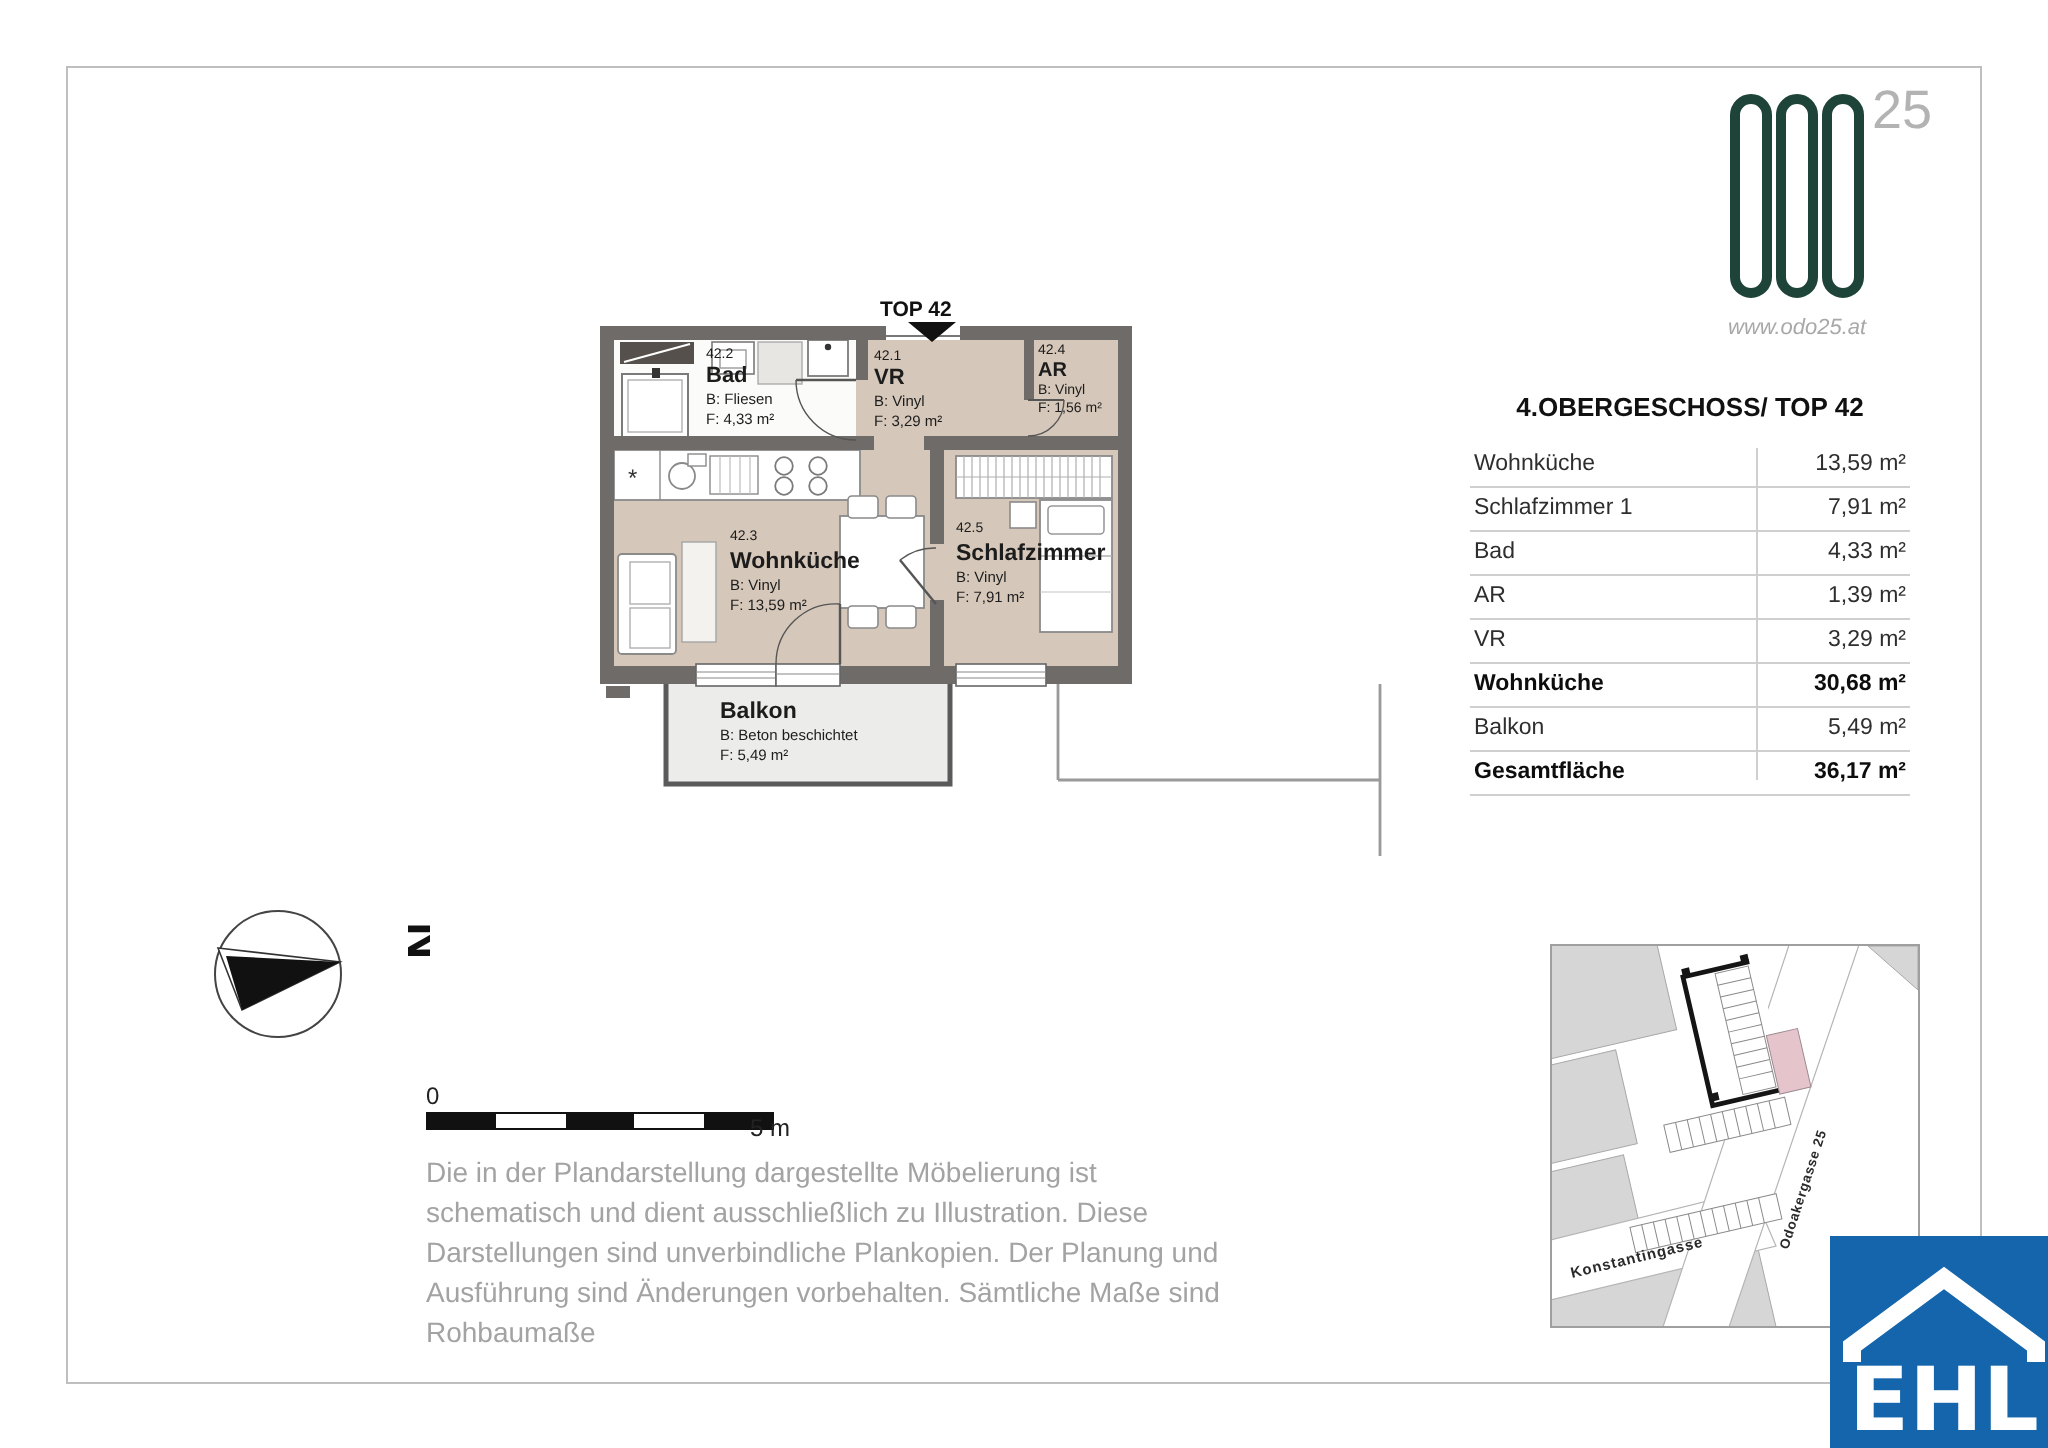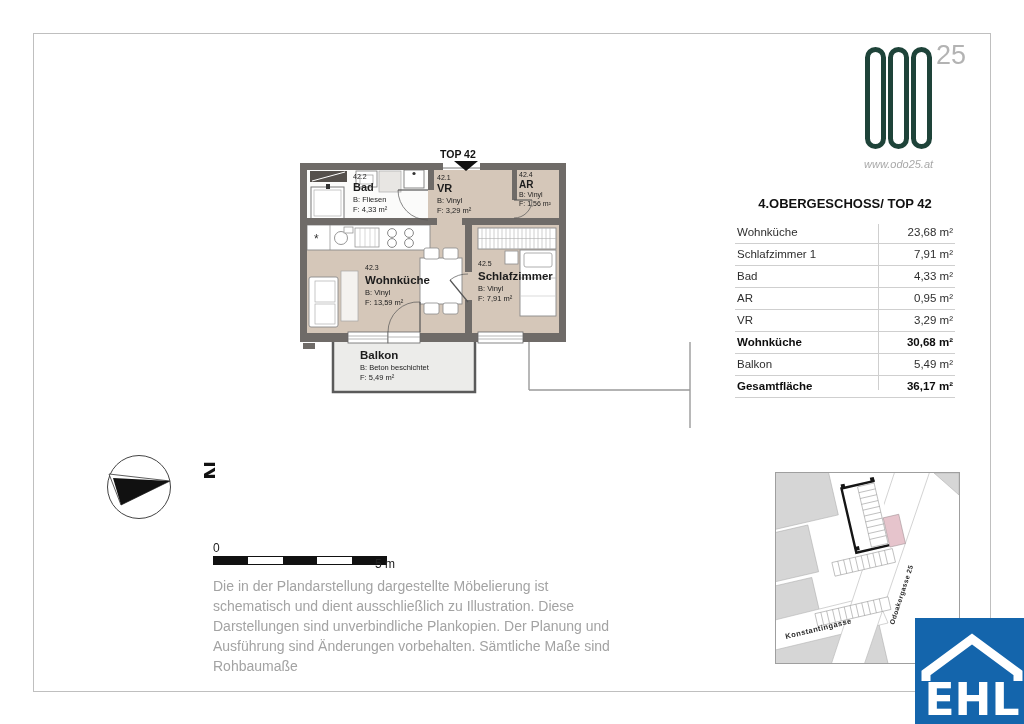--- a/index.html
+++ b/index.html
@@ -49,33 +49,33 @@
     <div class="pill"></div>
     <div class="pill"></div>
   </div>
   <div class="abs" id="logo-25">25</div>
   <div class="abs" id="logo-url">www.odo25.at</div>
 
   <div class="abs" id="summary">
     <div class="title">4.OBERGESCHOSS/ TOP 42</div>
     <div class="trow">
       <span class="lab">Wohnküche</span>
-      <span class="val">23,68 m²</span>
+      <span class="val">13,59 m²</span>
       </div>
     <div class="trow">
       <span class="lab">Schlafzimmer 1</span>
       <span class="val">7,91 m²</span>
       </div>
     <div class="trow">
       <span class="lab">Bad</span>
       <span class="val">4,33 m²</span>
       </div>
     <div class="trow">
       <span class="lab">AR</span>
-      <span class="val">0,95 m²</span>
+      <span class="val">1,39 m²</span>
       </div>
     <div class="trow">
       <span class="lab">VR</span>
       <span class="val">3,29 m²</span>
       </div>
     <div class="trow b">
       <span class="lab">Wohnküche</span>
       <span class="val">30,68 m²</span>
       </div>
     <div class="trow">

